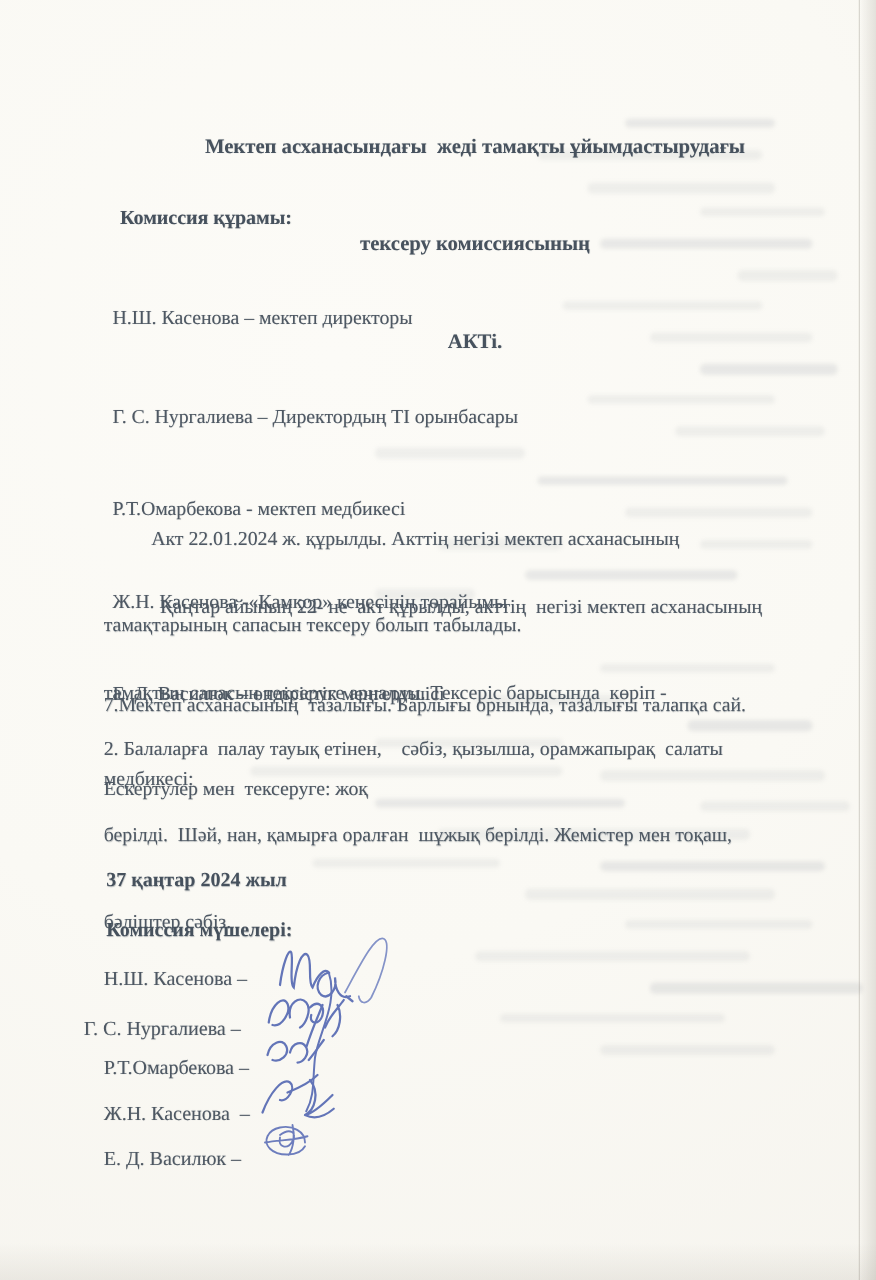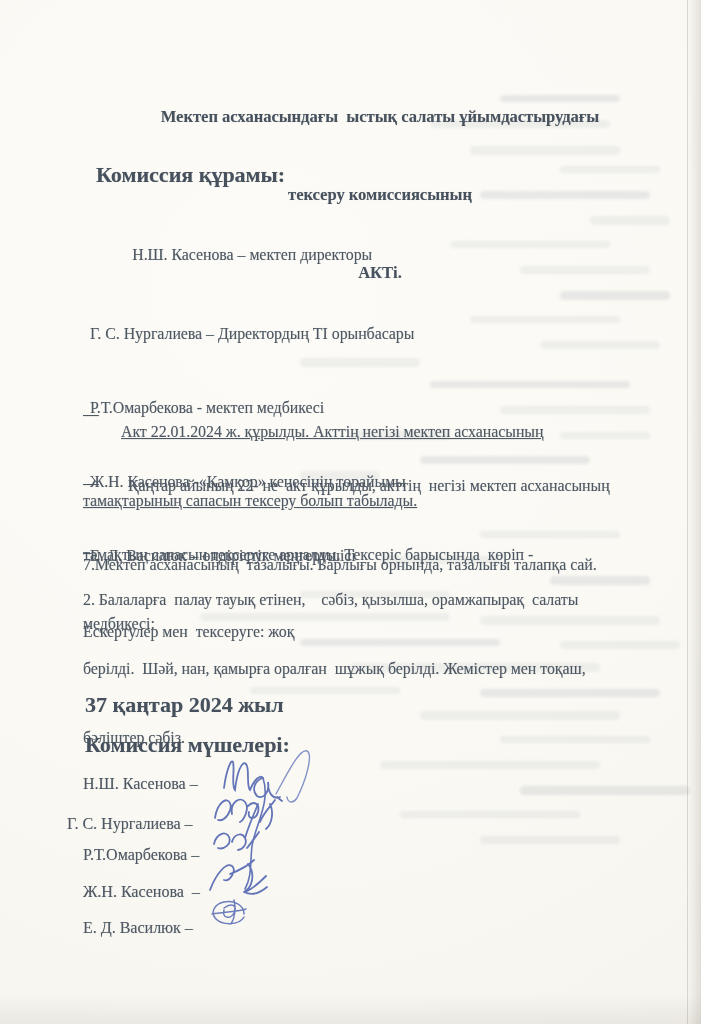--- a/index.html
+++ b/index.html
@@ -22,21 +22,21 @@
   }
   .wrapblock .ln{white-space:pre;}
   .title-block{
     left:84px;top:52px;width:592px;
     text-align:center;
     font-weight:bold;
     font-size:16.5px;
     line-height:26px;
     color:#47525e;
   }
-  .h-bold{font-weight:bold;font-size:22px;color:#46515d;}
+  .h-bold{font-weight:bold;font-size:16px;color:#46515d;}
   .member{height:22px;}
   .indent1{padding-left:38px;}
   .indent2{padding-left:45px;}
   .sig-name{font-size:16px;margin-top:12px;}
   .bleed-line{
     position:absolute;
     border-radius:4px;
     filter:blur(1.6px);
   }
   .edge-right{
@@ -87,36 +87,36 @@
       <div class="bleed-line" style="left: 480px; top: 689px; width: 180px; height: 8px; background: rgba(108, 117, 128, 0.13);"></div>
       <div class="bleed-line" style="left: 420px; top: 711px; width: 200px; height: 9px; background: rgba(108, 117, 128, 0.09);"></div>
       <div class="bleed-line" style="left: 500px; top: 736px; width: 150px; height: 7px; background: rgba(108, 117, 128, 0.09);"></div>
       <div class="bleed-line" style="left: 380px; top: 761px; width: 220px; height: 8px; background: rgba(108, 117, 128, 0.09);"></div>
       <div class="bleed-line" style="left: 520px; top: 786px; width: 170px; height: 9px; background: rgba(108, 117, 128, 0.13);"></div>
       <div class="bleed-line" style="left: 400px; top: 811px; width: 180px; height: 7px; background: rgba(108, 117, 128, 0.09);"></div>
       <div class="bleed-line" style="left: 480px; top: 836px; width: 140px; height: 8px; background: rgba(108, 117, 128, 0.09);"></div>
     </div>
 
   <div class="txt title-block">
-    <div>Мектеп асханасындағы  ыстық салаты ұйымдастырудағы</div>
+    <div>Мектеп асханасындағы  жеді тамақты ұйымдастырудағы</div>
     <div>тексеру комиссиясының</div>
     <div>АКТі.</div>
   </div>
 
   <div class="txt h-bold" style="left:96px;top:163px;">Комиссия құрамы:</div>
 
   <div class="txt" style="left:90px;top:197px;">
-    <div class="member" style="margin-bottom:11px;text-align:center;">Н.Ш. Касенова – мектеп директоры</div>
+    <div class="member" style="margin-bottom:11px;">Н.Ш. Касенова – мектеп директоры</div>
     <div class="member" style="margin-bottom:6px;">Г. С. Нургалиева – Директордың ТІ орынбасары</div>
     <div class="member" style="margin-bottom:6px;">Р.Т.Омарбекова - мектеп медбикесі</div>
     <div class="member" style="margin-bottom:6px;">Ж.Н. Касенова -«Қамқор» кеңесінің төрайымы</div>
     <div class="member">Е. Д. Василюк – өндірістік меңгерушісі</div>
   </div>
 
-  <div class="txt wrapblock" style="left:83px;top:374px;text-decoration:underline;">
+  <div class="txt wrapblock" style="left:83px;top:374px;">
     <div class="ln indent1">Акт 22.01.2024 ж. құрылды. Акттің негізі мектеп асханасының</div>
     <div class="ln">тамақтарының сапасын тексеру болып табылады.</div>
   </div>
 
   <div class="txt wrapblock" style="left:83px;top:428px;">
     <div class="ln indent2">Қаңтар айының 22- не  акт құрылды, акттің  негізі мектеп асханасының</div>
     <div class="ln">тамақтың сапасын тексеруге арналды. Тексеріс барысында  көріп -</div>
     <div class="ln">медбикесі:</div>
   </div>
 

